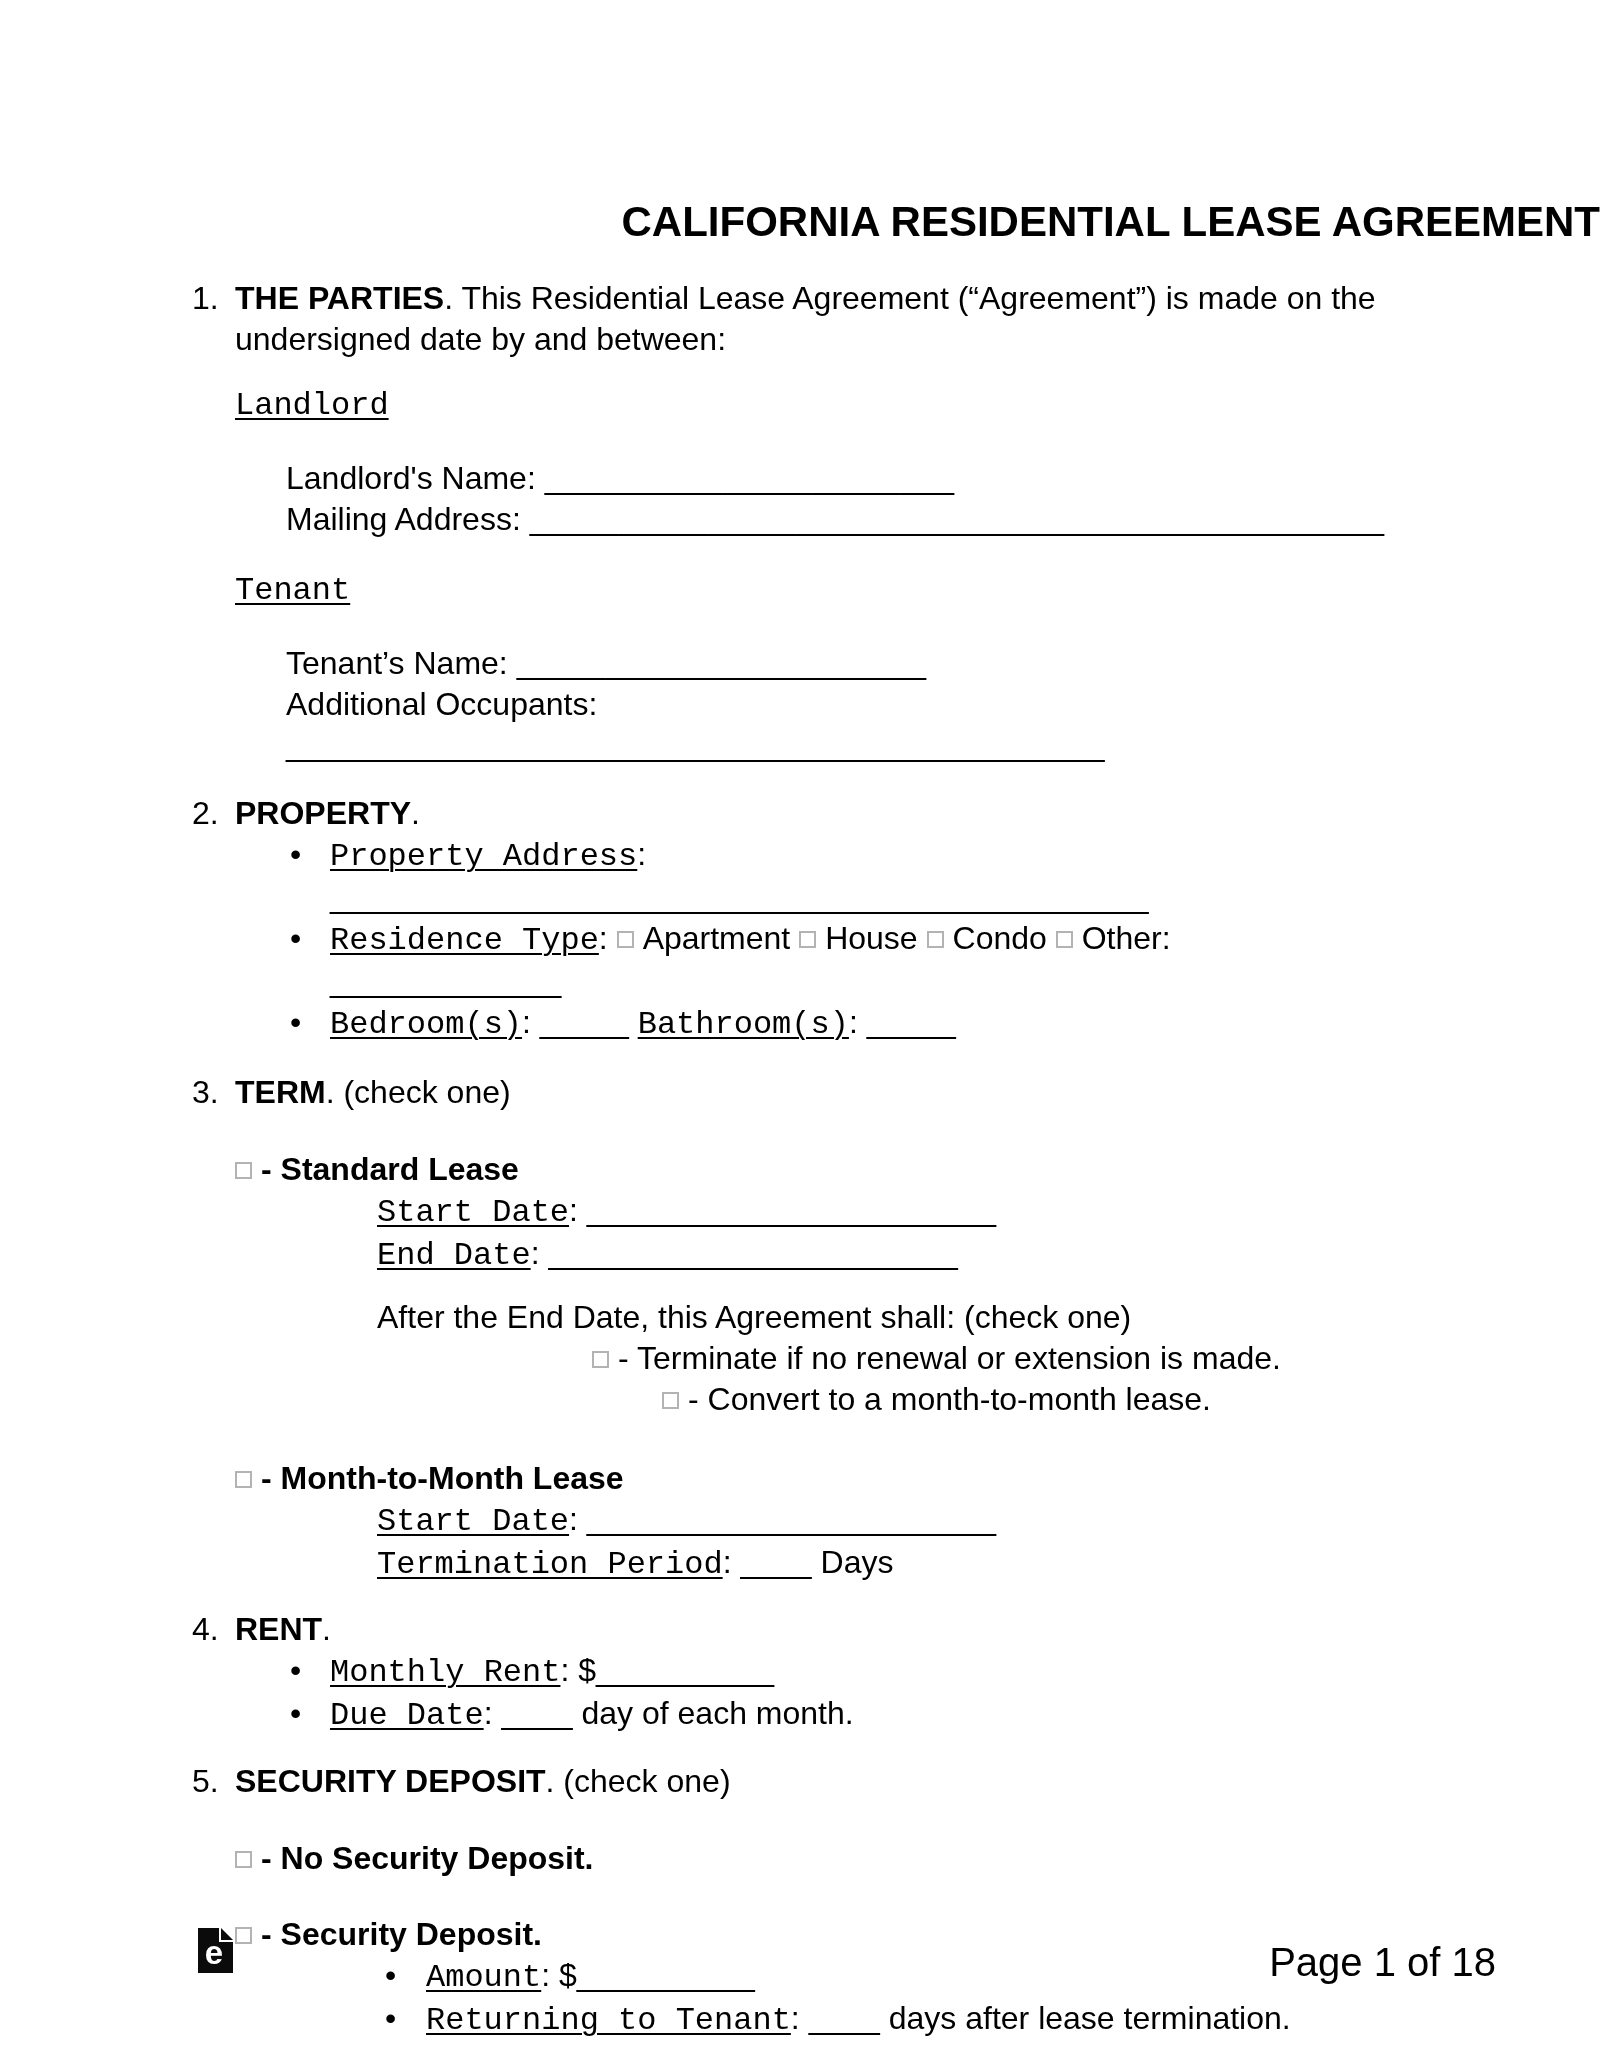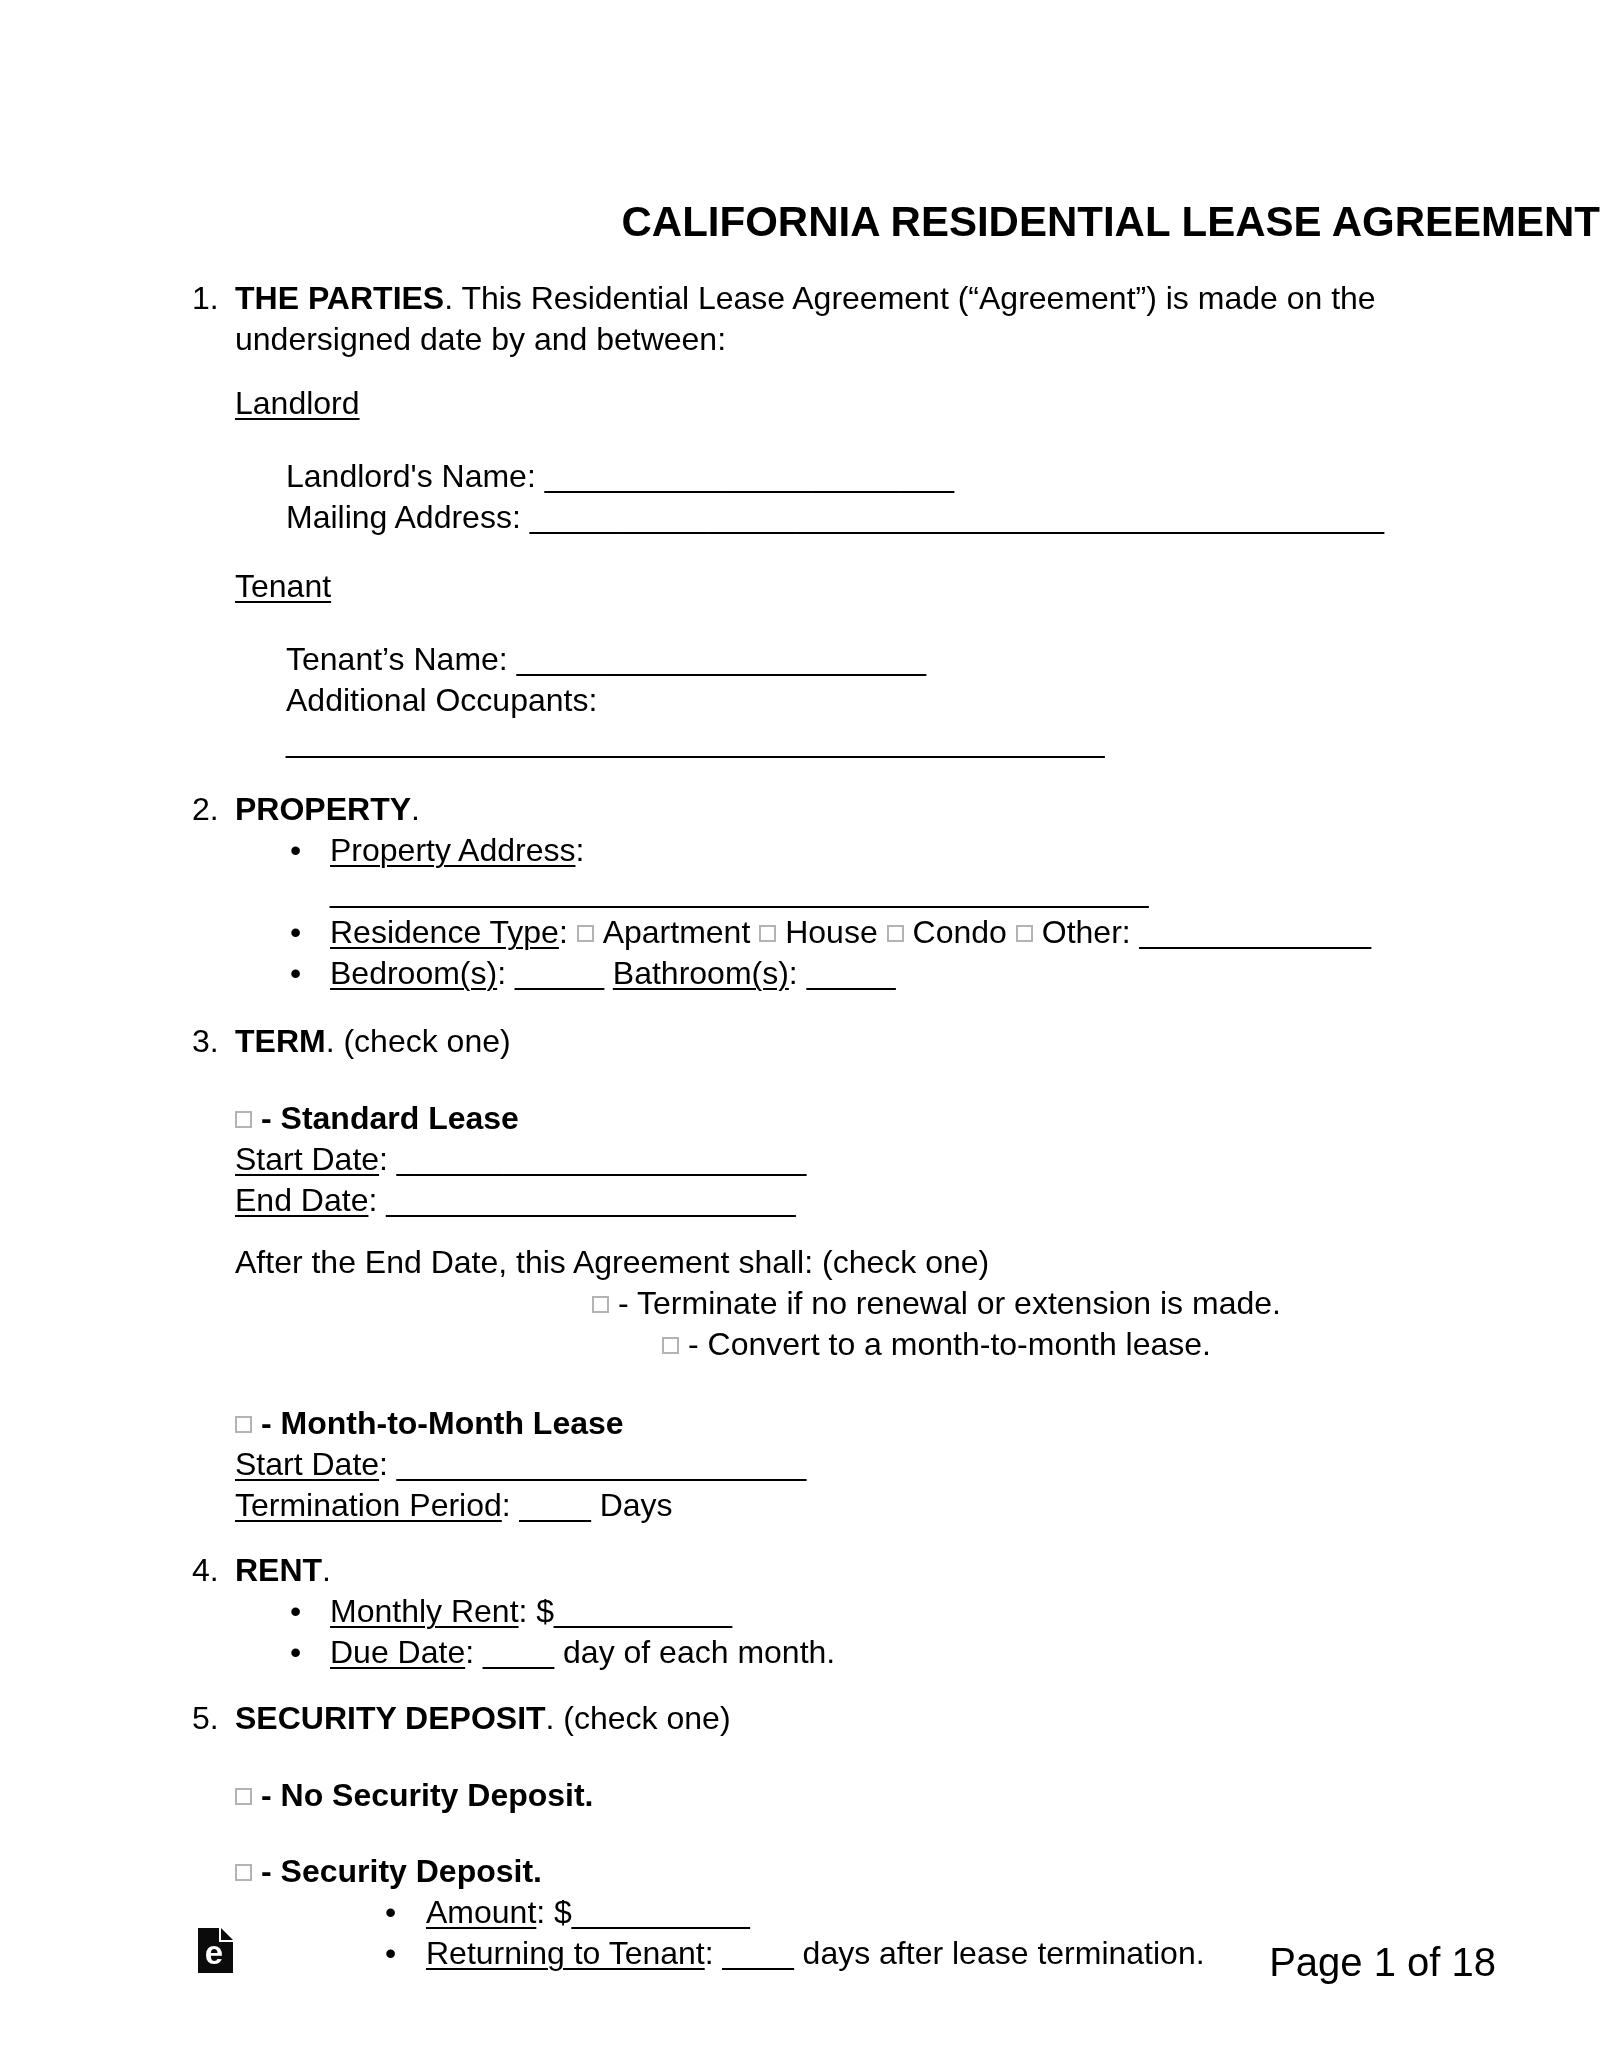--- a/index.html
+++ b/index.html
@@ -20,33 +20,33 @@
     font-size:42px;
     line-height:52px;
     font-weight:700;
     letter-spacing:0;
   }
   .content{margin-left:192px;width:1208px;}
   .sec{display:flex;}
   .sec>.num{flex:0 0 43px;}
   .sec>.bd{flex:1;min-width:0;}
   .b{font-weight:700;}
-  .ul{text-decoration:underline;text-decoration-thickness:2px;text-underline-offset:4px;}
+  .ul{text-decoration:underline;text-decoration-thickness:2px;text-underline-offset:4px;font-family:Liberation Mono, monospace;}
   .blank{letter-spacing:0;white-space:nowrap;}
   .cb{
     display:inline-block;
     width:13px;height:13px;
     border:2px solid #b3b3b3;
     background:#fff;
     vertical-align:1px;
     margin-right:9px;
   }
   .ind1{margin-left:51px;}       
   .ind-cb{}     
-  .ind-date{}  
+  .ind-date{margin-left:142px;}  
   .ind-sub{margin-left:238px;text-align:center;}   
   .blt{position:relative;padding-left:95px;}
   .blt::before{content:"\2022";position:absolute;left:55px;}
   .blt2{position:relative;padding-left:191px;}
   .blt2::before{content:"\2022";position:absolute;left:150px;}
   .sp21{height:21px}.sp23{height:23px}.sp24{height:24px}.sp25{height:25px}
   .sp27{height:27px}.sp28{height:28px}.sp32{height:32px}.sp35{height:35px}
   .sp36{height:36px}.sp38{height:38px}
   .logo{position:absolute;left:198px;top:1928px;}
   .pagenum{position:absolute;right:104px;top:1944px;font-size:40px;line-height:36px;}

